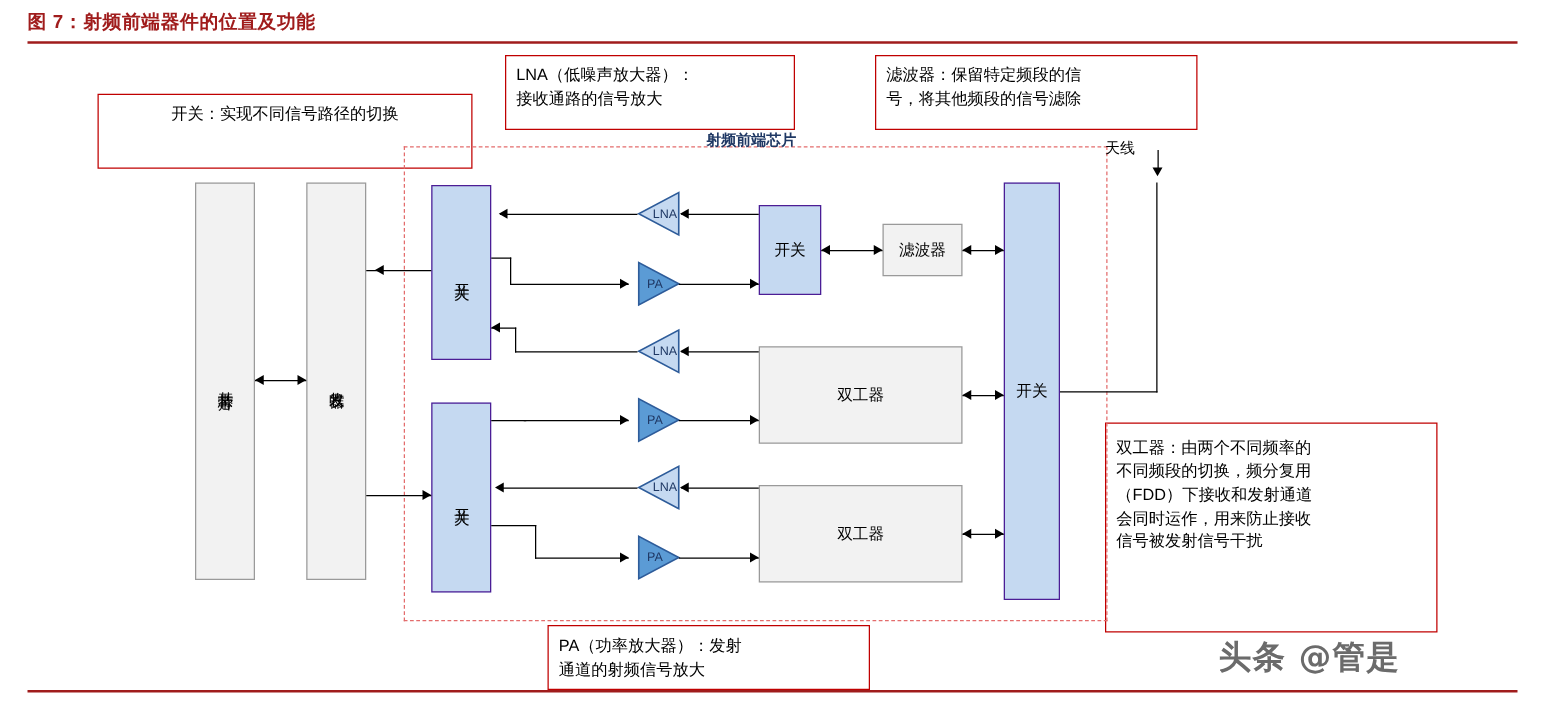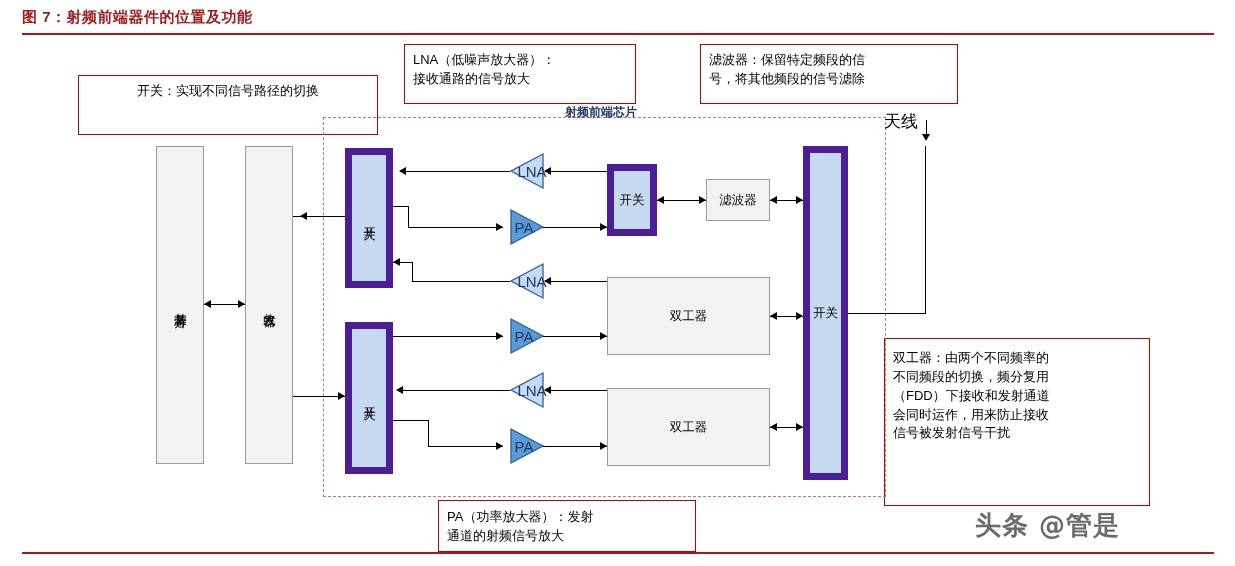--- a/index.html
+++ b/index.html
@@ -93,39 +93,39 @@
     font-size: 12.5px;
     color: #000;
     text-align: center;
   }
   .block-grey {
     background: #f2f2f2;
     border: 1px solid #9a9a9a;
   }
   .block-blue {
     background: #c5d9f1;
-    border: 7px solid #4c1d95;
+    border: 1px solid #4c1d95;
   }
 
   
   .amp {
     position: absolute;
     width: 46px;
     height: 38px;
   }
   .amp svg { display: block; }
   .amp .amp-label {
     position: absolute;
     left: 0; top: 0;
     width: 34px;
     height: 38px;
     display: flex;
     align-items: center;
     justify-content: center;
-    font-size: 15px;
+    font-size: 10px;
     color: #1f3864;
     pointer-events: none;
   }
 
   
   .wire {
     position: absolute;
     background: #000000;
   }
   .wire-h { height: 1.4px; }
@@ -136,21 +136,21 @@
     width: 0; height: 0;
   }
   .arr-l { border-top: 4.5px solid transparent; border-bottom: 4.5px solid transparent; border-right: 7px solid #000; }
   .arr-r { border-top: 4.5px solid transparent; border-bottom: 4.5px solid transparent; border-left: 7px solid #000; }
   .arr-d { border-left: 4.5px solid transparent; border-right: 4.5px solid transparent; border-top: 7px solid #000; }
 
   #antenna-label {
     position: absolute;
     left: 884px;
     top: 110px;
-    font-size: 17px;
+    font-size: 12px;
     color: #000;
     white-space: nowrap;
   }
 
   
   #watermark {
     position: absolute;
     left: 975px;
     top: 508px;
     font-size: 26px;

